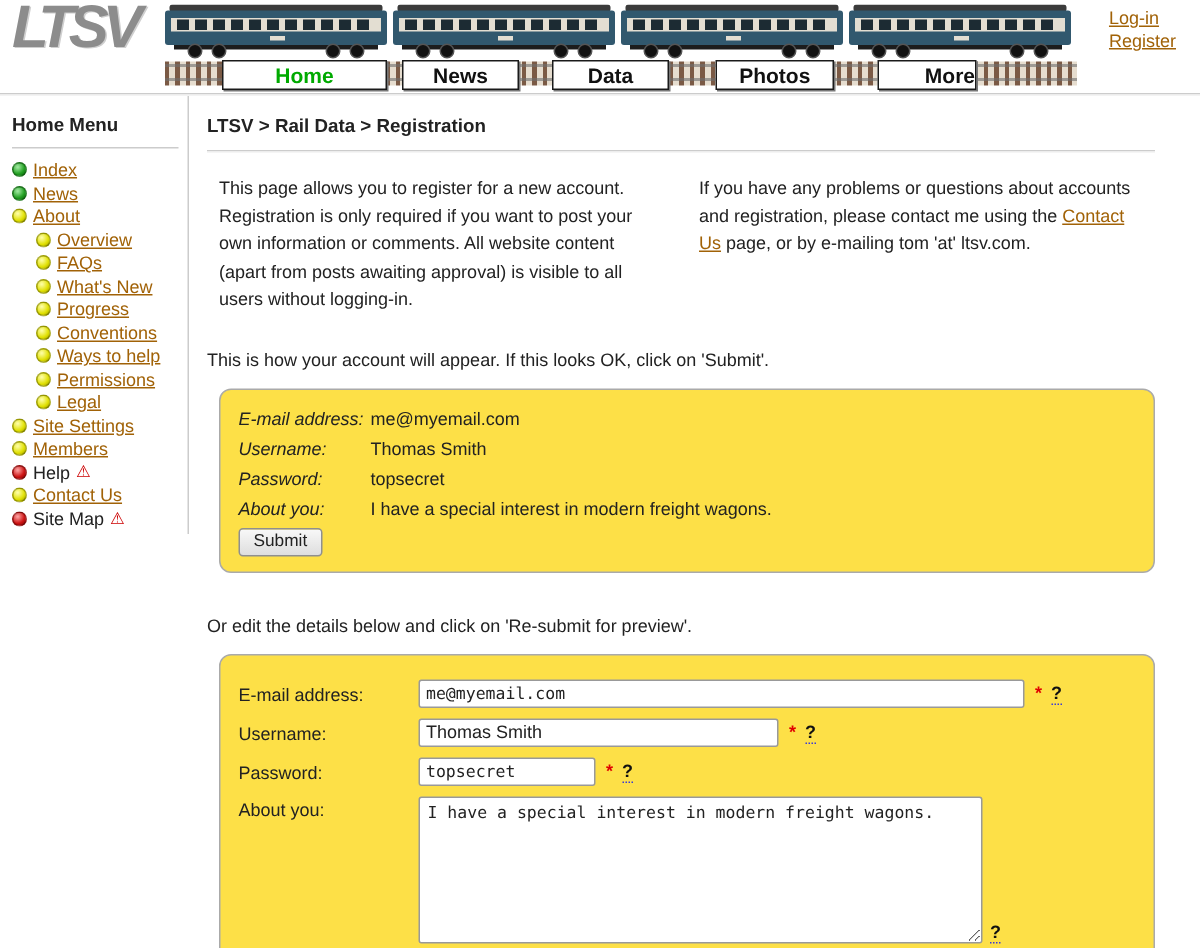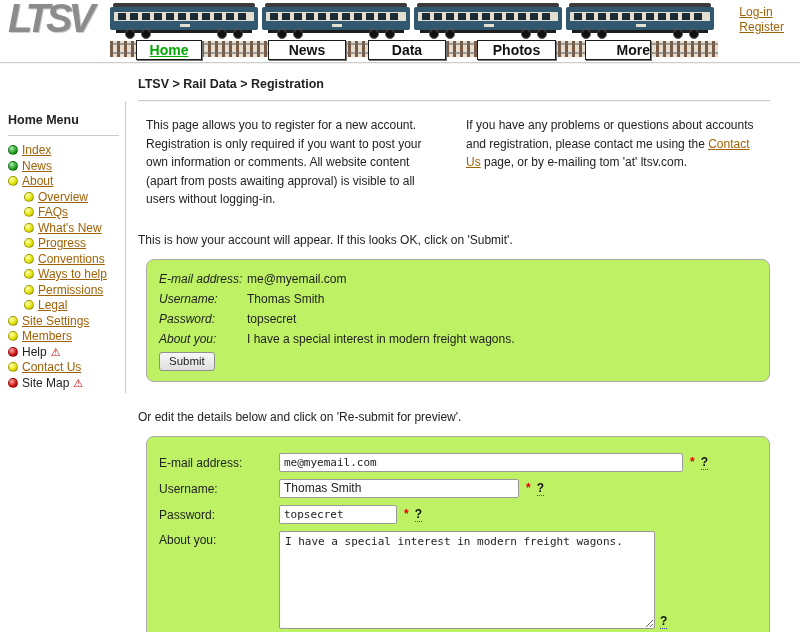--- a/index.html
+++ b/index.html
@@ -33,35 +33,35 @@
       repeating-linear-gradient(90deg, #7b5a45 0 3px, #e6ddcf 3px 7px);
   }
   .tab {
     position:absolute; top:40px; height:20px;
     background:#fff; border:1px solid #1a1a1a; box-shadow:1px 1px 0 #777;
     font-weight:bold; font-size:14px; line-height:17px; text-align:center;
     color:#111; cursor:pointer; padding:0;
     font-family:"Liberation Sans", sans-serif;
   }
   .tab.active { color:#00aa00; }
-  .tab-home   { left:136px; width:66px;text-decoration:underline; }
+  .tab-home   { left:148px; width:110px; }
   .tab-news   { left:268px; width:78px; }
   .tab-data   { left:368px; width:78px; }
   .tab-photos { left:477px; width:79px; }
   .tab-more   { left:585px; width:66px;text-align:right; }
   .login { position:absolute; right:16px; top:5px; line-height:15px; }
 
   .header-rule { border-top:1px solid #ccc; border-bottom:1px solid #f3f3f3; height:2px; }
 
   
   .content { display:flex; min-height:534px; align-items:flex-start; }
 
   .sidebar {
     width:126px; flex:none; height:292px;
-    border-right:1px solid #ccc; padding:8px 4px 0 8px;margin-top:37px;
+    border-right:1px solid #ccc; padding:8px 4px 0 8px;
   }
   .side-title { font-weight:bold; font-size:12.5px; margin:4px 0 8px; }
   .side-rule { border:0; border-top:1px solid #ccc; margin:0 2px 8px 0; }
   .mi { display:flex; align-items:center; gap:4px; margin:0 0 3.5px; line-height:12px; }
   .mi.sub { margin-left:16px; }
   .bullet { width:10px; height:10px; border-radius:50%; flex:none; border:1px solid rgba(0,0,0,.25); }
   .bullet.green  { background:radial-gradient(circle at 35% 30%, #a9eea9, #1f9e1f 60%, #0c5c0c); }
   .bullet.yellow { background:radial-gradient(circle at 35% 30%, #ffffb0, #e0e000 60%, #8f8f00); }
   .bullet.red    { background:radial-gradient(circle at 35% 30%, #ffa9a9, #cc1111 60%, #7a0707); }
   .warn { color:#cc0000; font-size:11px; line-height:10px; }
@@ -70,21 +70,21 @@
   .breadcrumb { font-weight:bold; font-size:12.5px; margin:3px 0 9px; }
   .rule { border:0; border-top:1px solid #ccc; border-bottom:1px solid #f5f5f5; margin:0; }
 
   .intro { display:flex; gap:24px; margin:14px 8px 0; }
   .intro-col { flex:1; line-height:1.55; }
 
   .preview-lead { margin:24px 0 0; }
   .panel {
     border:1px solid #aaa; border-radius:8px;
     margin:12px 0 0 8px; padding:9px 12px 10px;
-    background:#bef264;
+    background:#fde047;
   }
   .prow { display:flex; margin:3px 0 6px; }
   .plabel { width:88px; flex:none; font-style:italic; }
   .btn {
     display:inline-block; background:linear-gradient(#f8f8f8,#dedede);
     border:1px solid #8f8f8f; border-radius:3px; padding:2px 9px 3px;
     font-size:11.5px; color:#222; cursor:pointer;
     font-family:"Liberation Sans", sans-serif;
   }
   .edit-lead { margin:28px 0 0; }

